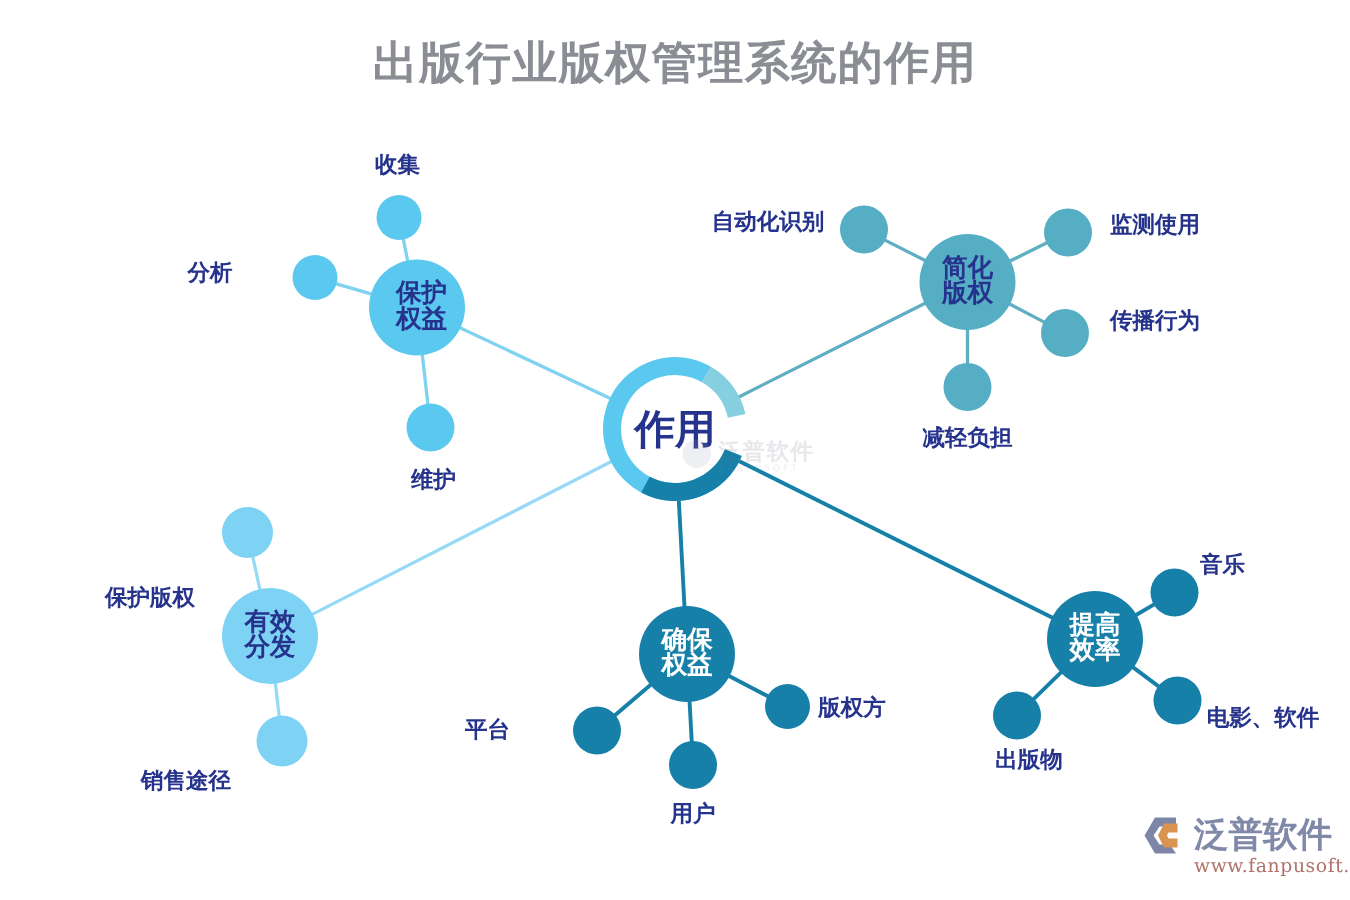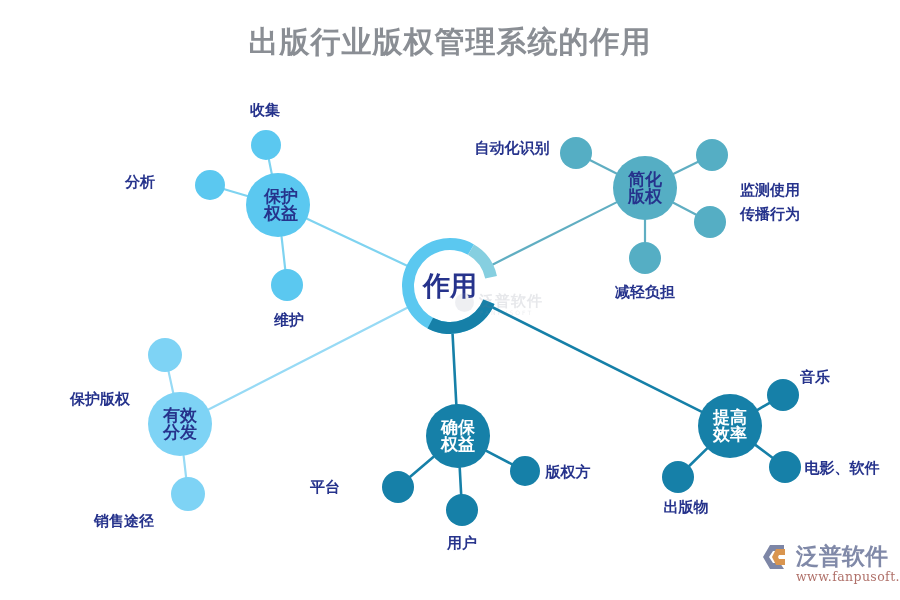--- a/index.html
+++ b/index.html
@@ -198,42 +198,42 @@
 
   <div id="labels-layer">
       <div class="node-label leaf-label" style="left: 265px; top: 110px;">收集</div>
       <div class="node-label leaf-label" style="left: 140px; top: 182px;">分析</div>
       <div class="node-label leaf-label" style="left: 289px; top: 320px;">维护</div>
       <div class="hub-text dark" style="left: 281px; top: 205px; font-size: 17px;">
         <div>保护</div>
         <div>权益</div>
       </div>
       <div class="node-label leaf-label" style="left: 512px; top: 148px;">自动化识别</div>
-      <div class="node-label leaf-label" style="left: 770px; top: 150px; margin-top: 40px;">监测使用</div>
+      <div class="node-label leaf-label" style="left: 770px; top: 150px;">监测使用</div>
       <div class="node-label leaf-label" style="left: 770px; top: 214px;">传播行为</div>
       <div class="node-label leaf-label" style="left: 645px; top: 292px;">减轻负担</div>
       <div class="hub-text dark" style="left: 645px; top: 188px; font-size: 17px;">
         <div>简化</div>
         <div>版权</div>
       </div>
       <div class="node-label leaf-label" style="left: 100px; top: 359px; margin-top: 40px;">保护版权</div>
       <div class="node-label leaf-label" style="left: 124px; top: 521px;">销售途径</div>
       <div class="hub-text dark" style="left: 180px; top: 424px; font-size: 17px;">
         <div>有效</div>
         <div>分发</div>
       </div>
       <div class="node-label leaf-label" style="left: 325px; top: 487px;">平台</div>
       <div class="node-label leaf-label" style="left: 462px; top: 543px;">用户</div>
       <div class="node-label leaf-label" style="left: 568px; top: 472px;">版权方</div>
       <div class="hub-text light" style="left: 458px; top: 436px; font-size: 17px;">
         <div>确保</div>
         <div>权益</div>
       </div>
       <div class="node-label leaf-label" style="left: 815px; top: 377px;">音乐</div>
-      <div class="node-label leaf-label" style="left: 827px; top: 468px; padding-left: 30px;">电影、软件</div>
+      <div class="node-label leaf-label" style="left: 827px; top: 479px; padding-left: 30px;">电影、软件</div>
       <div class="node-label leaf-label" style="left: 686px; top: 507px;">出版物</div>
       <div class="hub-text light" style="left: 730px; top: 426px; font-size: 17px;">
         <div>提高</div>
         <div>效率</div>
       </div>
     </div>
 
   <div class="center-text" style="left:450px; top:286px;">作用</div>
 
   <div class="watermark">

